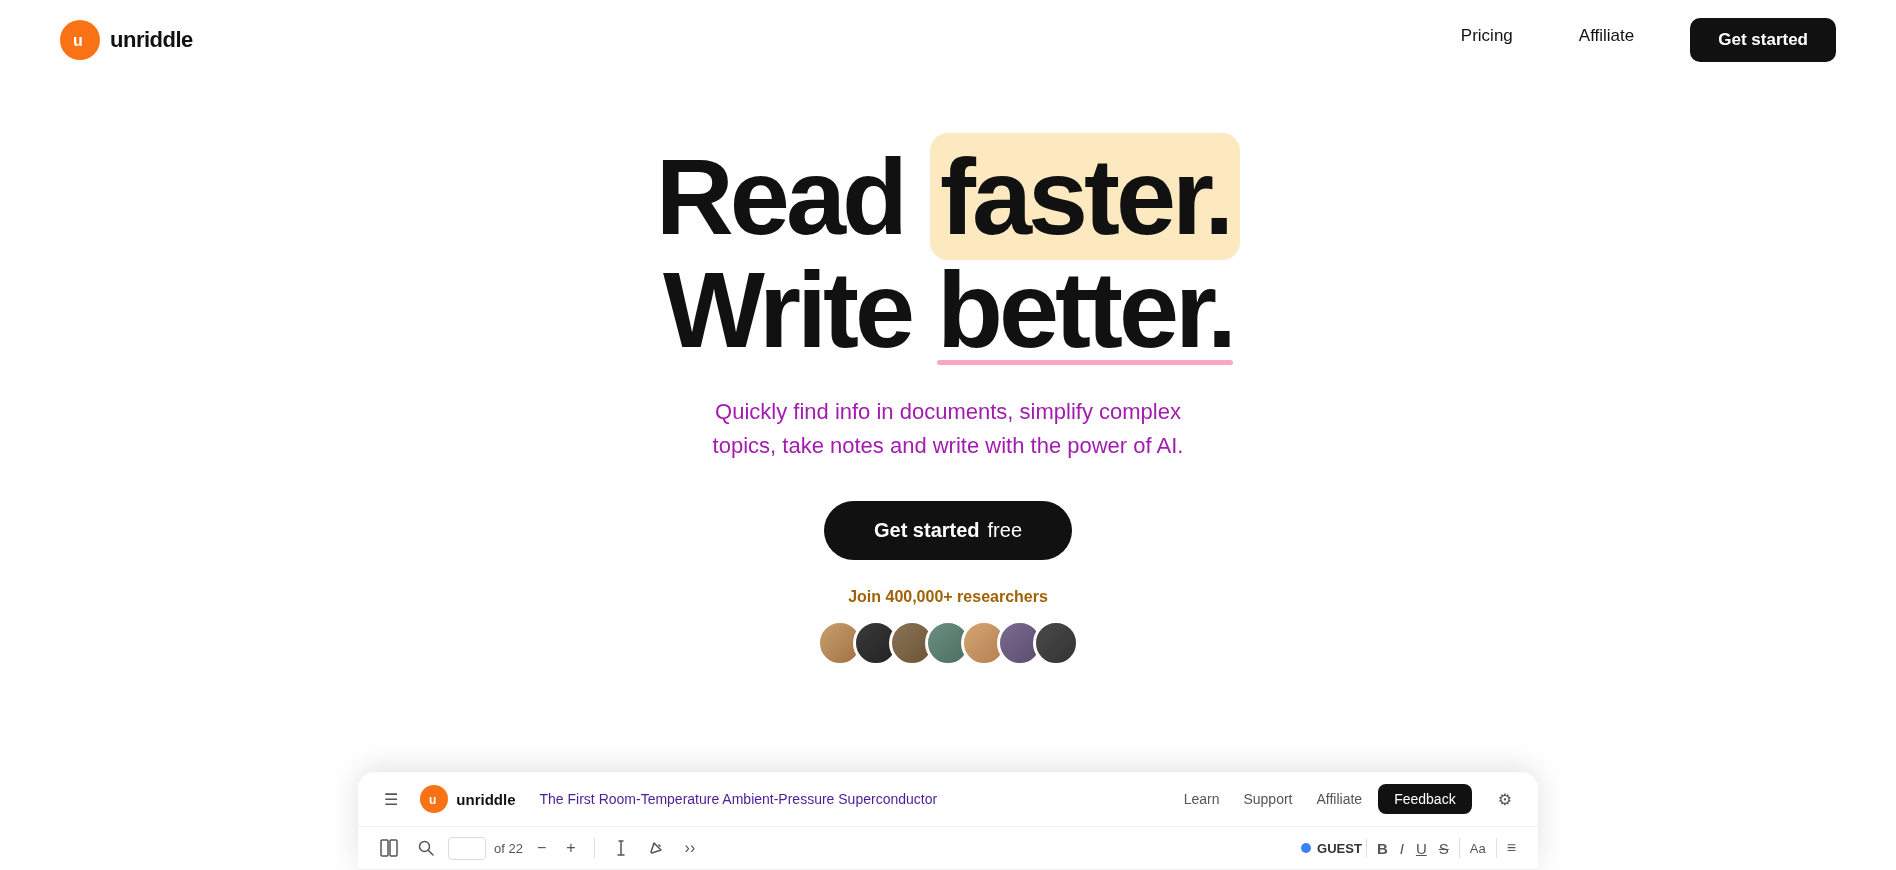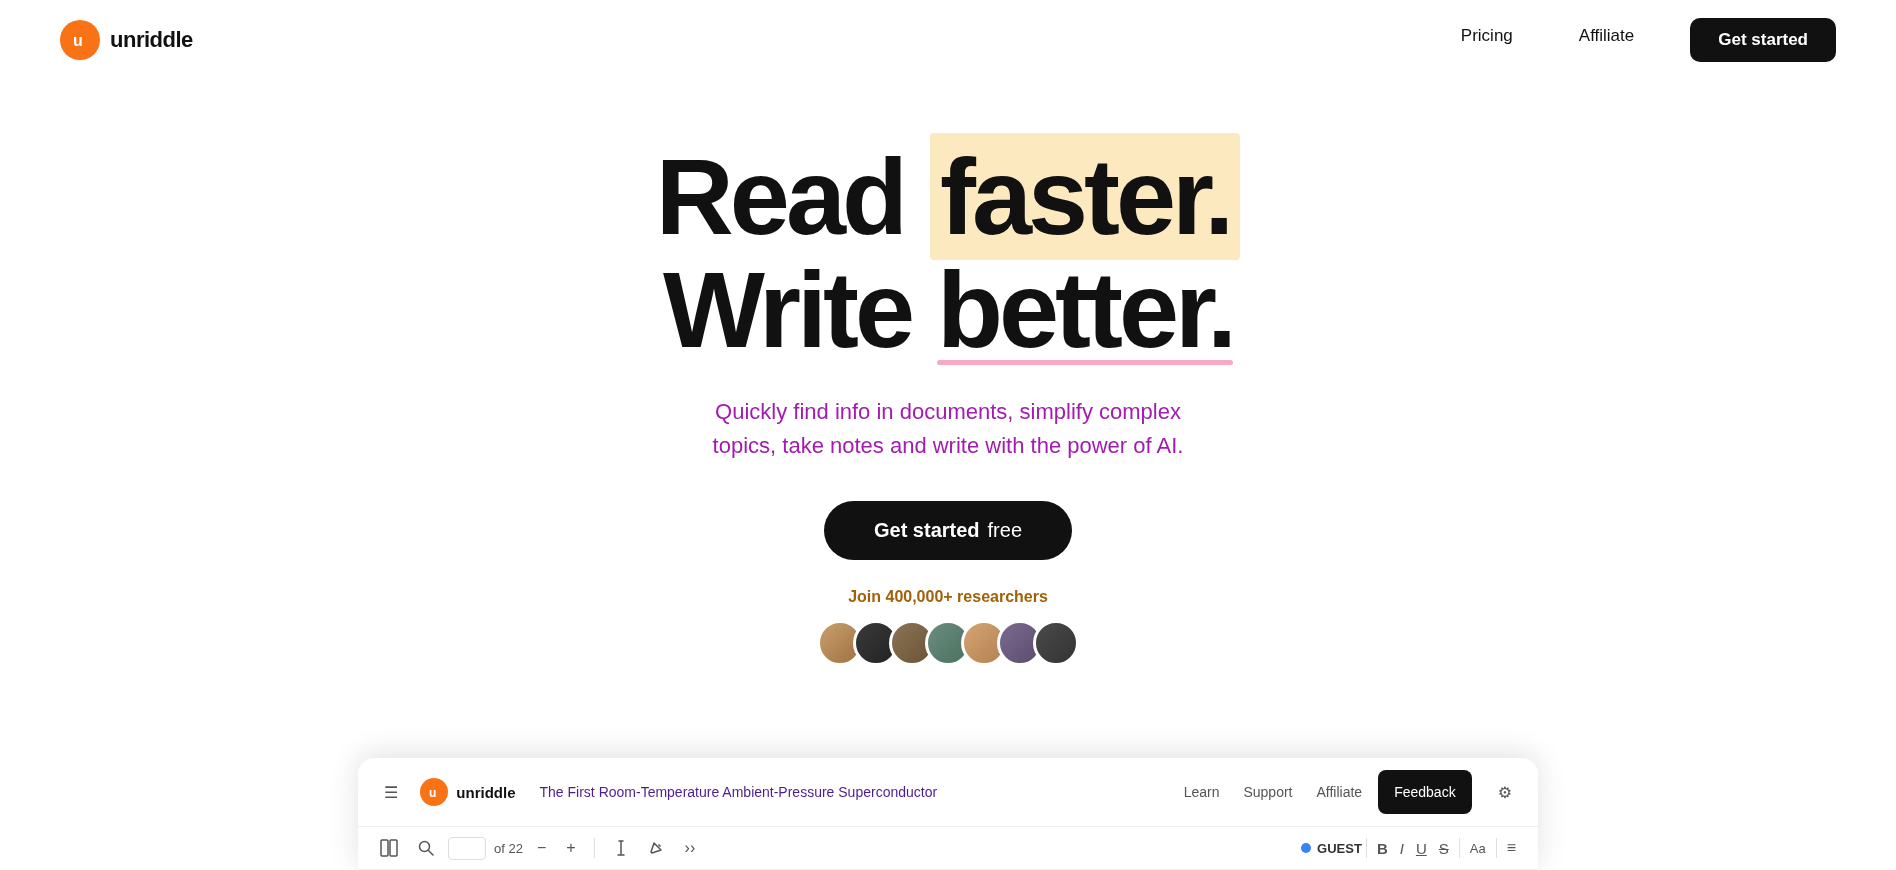--- a/index.html
+++ b/index.html
@@ -80,21 +80,21 @@
     .hero-headline {
       font-size: 108px;
       font-weight: 800;
       line-height: 1.05;
       color: #111;
       letter-spacing: -4px;
       margin-bottom: 0;
     }
     .hero-headline .highlight-word {
       background: #fde9c0;
-      border-radius: 4px;
+      border-radius: 18px;
       padding: 3px 10px;
       color: #111;
     }
     .hero-headline .underline-word {
       position: relative;
       display: inline-block;
     }
     .hero-headline .underline-word::after {
       content: '';
       position: absolute;
@@ -231,21 +231,21 @@
       font-size: 14px;
       color: #555;
       text-decoration: none;
       cursor: pointer;
     }
     .panel-feedback-btn {
       background: #111;
       color: #fff;
       border: none;
       border-radius: 8px;
-      padding: 14px 16px;
+      padding: 7px 16px;
       font-size: 14px;
       font-weight: 500;
       cursor: pointer;
     }
     .panel-settings-icon {
       color: #555;
       font-size: 18px;
       cursor: pointer;
       margin-left: 4px;
     }

